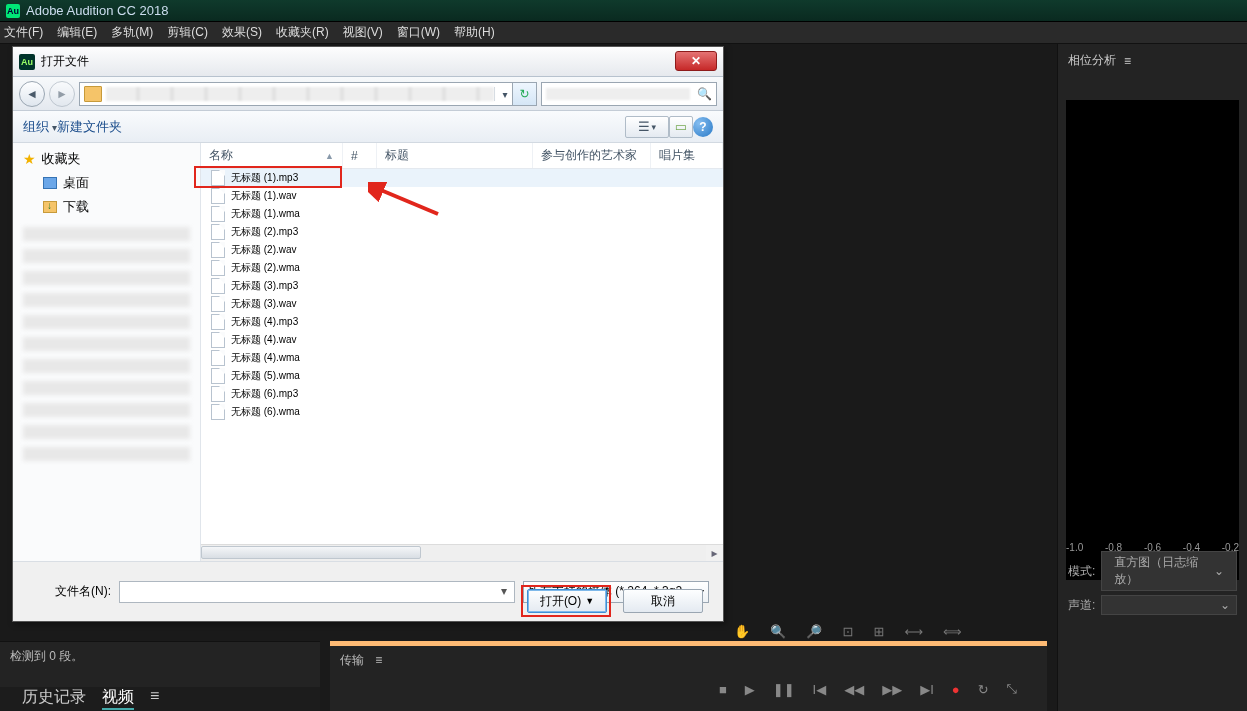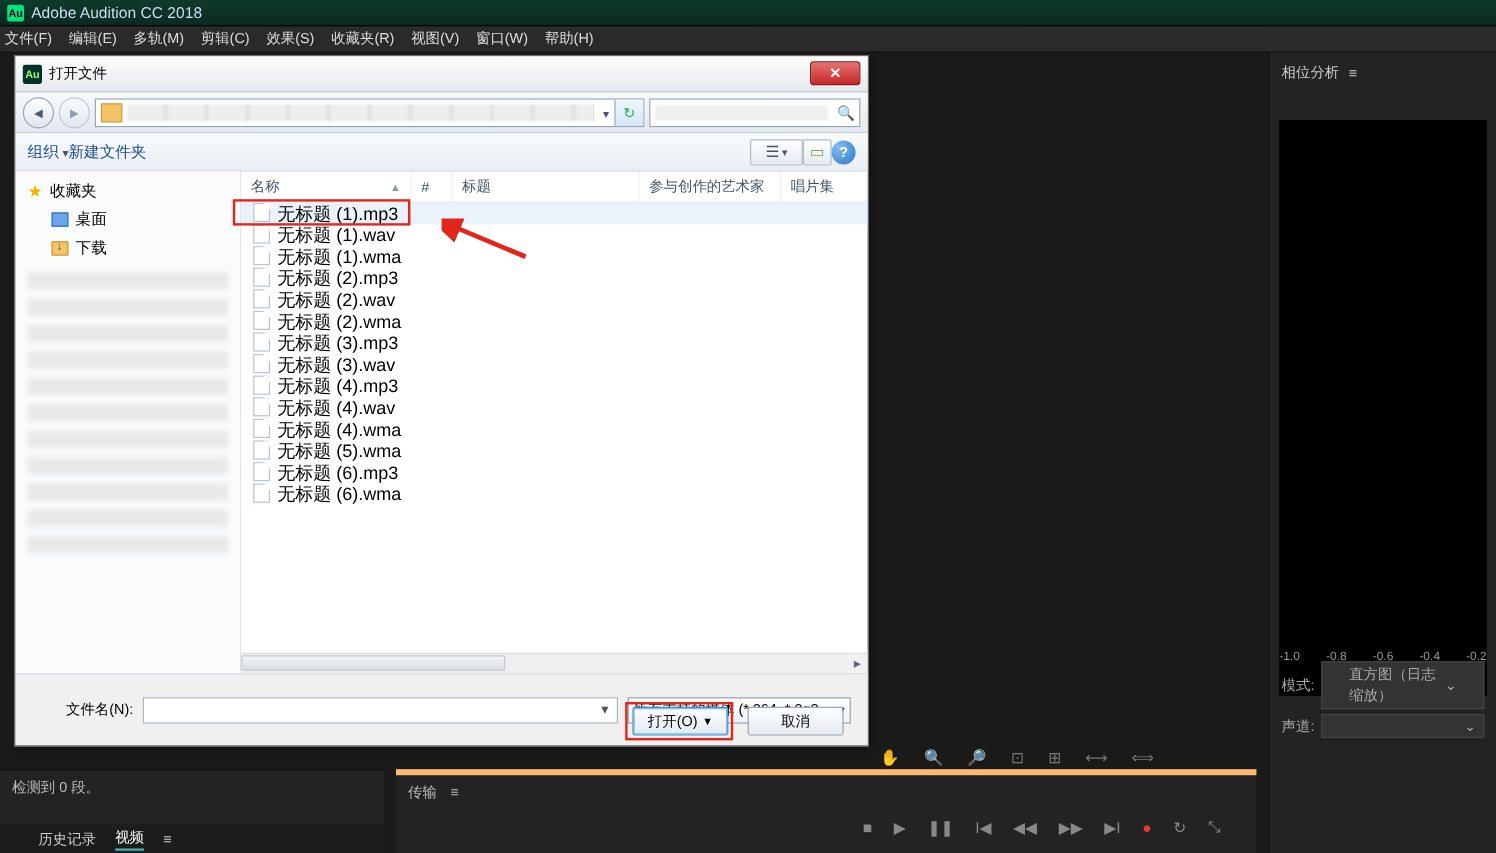--- a/index.html
+++ b/index.html
@@ -9,27 +9,27 @@
 .app-title { height:22px; background:linear-gradient(#0f3a2c,#0a2a20); color:#cde; padding-left:6px; display:flex; align-items:center; font-size:13px; border-bottom:1px solid #000; }
 .app-title .au-icon { width:14px; height:14px; background:#00e676; color:#003; font-weight:bold; font-size:9px; display:inline-flex; align-items:center; justify-content:center; margin-right:6px; border-radius:2px;}
 
 
 .menu-bar { height:22px; background:#2a2a2a; border-bottom:1px solid #111; display:flex; align-items:center; padding-left:4px; gap:14px; color:#ddd; font-size:12px;}
 .right-panel { position:absolute; right:0; top:44px; width:190px; bottom:0; background:#232323; border-left:1px solid #111;}
 .right-panel-header{ padding:8px 10px; color:#ccc; display:flex; align-items:center; gap:8px;}
 .right-panel-body{ position:absolute; top:56px; left:8px; right:8px; height:480px; background:#000;}
 .right-panel-scale{ position:absolute; bottom:158px; left:8px; right:8px; color:#999; font-size:10px; display:flex; justify-content:space-between; }
 .right-mode { position:absolute; bottom:120px; left:10px; right:10px; color:#aaa; font-size:12px; display:flex; align-items:center; gap:6px;}
-.right-mode .combo{ flex:1; background:#333; border:1px solid #444; padding:2px 22px; display:flex; justify-content:space-between; align-items:center;}
+.right-mode .combo{ flex:1; background:#333; border:1px solid #444; padding:2px 12px; display:flex; justify-content:space-between; align-items:center;}
 .right-channel{ position:absolute; bottom:96px; left:10px; right:10px; color:#aaa; font-size:12px; display:flex; align-items:center; gap:6px;}
 .right-channel .combo{ flex:1; background:#333; border:1px solid #444; padding:2px 6px; display:flex; justify-content:space-between; align-items:center;}
 
 
 .left-bottom{ position:absolute; left:0; bottom:0; width:320px; height:70px; background:#232323; border-top:1px solid #111; padding:6px 10px; color:#bbb;}
-.left-tabs{ position:absolute; left:0; bottom:0; width:320px; height:24px; background:#1c1c1c; display:flex; align-items:center; gap:16px; padding-left:32px; font-size:12px;}
+.left-tabs{ position:absolute; left:0; bottom:0; width:320px; height:24px; background:#1c1c1c; display:flex; align-items:flex-start; gap:16px; padding-left:22px; font-size:16px;}
 .transport{ position:absolute; left:330px; right:200px; bottom:0; height:70px; background:#232323; border-top:5px solid #fdba74; padding:6px 10px; color:#bbb;}
 .transport-ctls{ position:absolute; right:30px; bottom:14px; display:flex; gap:18px; color:#888; font-size:13px; align-items:center;}
 .transport-ctls .rec{ color:#e33;}
 .tool-row{ position:absolute; left:734px; top:624px; display:flex; gap:20px; color:#777; font-size:13px;}
 
 
 .dialog { position:absolute; left:12px; top:46px; width:712px; height:576px; background:#fff; border:1px solid #555; box-shadow:2px 2px 6px rgba(0,0,0,.4); color:#000; }
 .dlg-title{ height:30px; background:linear-gradient(#fdfdfd,#e6e9ee); border-bottom:1px solid #b7c2ce; display:flex; align-items:center; padding-left:6px; position:relative;}
 .dlg-title .au-icon{ width:16px;height:16px;background:#00332a;color:#9f6;display:inline-flex;align-items:center;justify-content:center;font-size:9px;font-weight:bold;border-radius:2px;margin-right:6px;}
 .dlg-close{ position:absolute; right:6px; top:4px; width:42px; height:20px; background:linear-gradient(#e57373,#c62828); border:1px solid #8e1b1b; border-radius:3px; color:#fff; display:flex; align-items:center; justify-content:center; font-weight:bold; font-size:12px;}
@@ -64,21 +64,21 @@
 
 .filepane{ flex:1; display:flex; flex-direction:column; overflow:hidden;}
 .cols{ height:26px; border-bottom:1px solid #e4e9ef; display:flex; align-items:center; color:#456; font-size:12px;}
 .cols .col{ padding:0 8px; border-right:1px solid #eef1f5; height:100%; display:flex; align-items:center;}
 .cols .c-name{width:142px; justify-content:space-between;}
 .cols .c-num{width:34px;}
 .cols .c-title{width:156px;}
 .cols .c-artist{width:118px;}
 .cols .c-album{flex:1;}
 .filelist{ flex:1; overflow:hidden; position:relative; }
-.frow{ height:18px; display:flex; padding-left:10px; font-size:15px;}
+.frow{ height:18px; display:flex; align-items:center; padding-left:10px; font-size:10px;}
 .frow .ficon{ width:14px;height:16px;border:1px solid #b8c3cf;background:#fff;margin-right:6px;position:relative;}
 .frow .ficon::before{content:"";position:absolute;right:-1px;top:-1px;border:3px solid transparent;border-right-color:#fafbfc;border-top-color:#fafbfc;}
 .frow.sel{ background:#eaf3fb;}
 .red-box1{ position:absolute; border:2px solid #e1261c; left:194px; top:166px; width:148px; height:22px; pointer-events:none;}
 .arrow{ position:absolute; left:368px; top:182px; pointer-events:none;}
 .hsb{ height:17px; background:#f1f1f1; border-top:1px solid #dcdcdc; display:flex; align-items:center;}
 .hsb .track{flex:1;background:#efefef;height:100%;position:relative;}
 .hsb .thumb{position:absolute;left:0;top:1px;height:13px;width:220px;background:linear-gradient(#f4f6f8,#d9dee4);border:1px solid #bfc7cf;border-radius:2px;}
 .hsb .arrow-r{width:17px;text-align:center;color:#667;}
 

